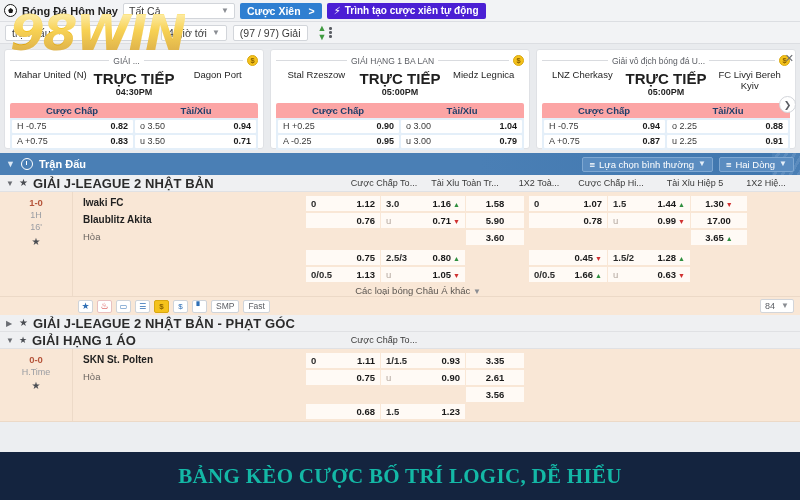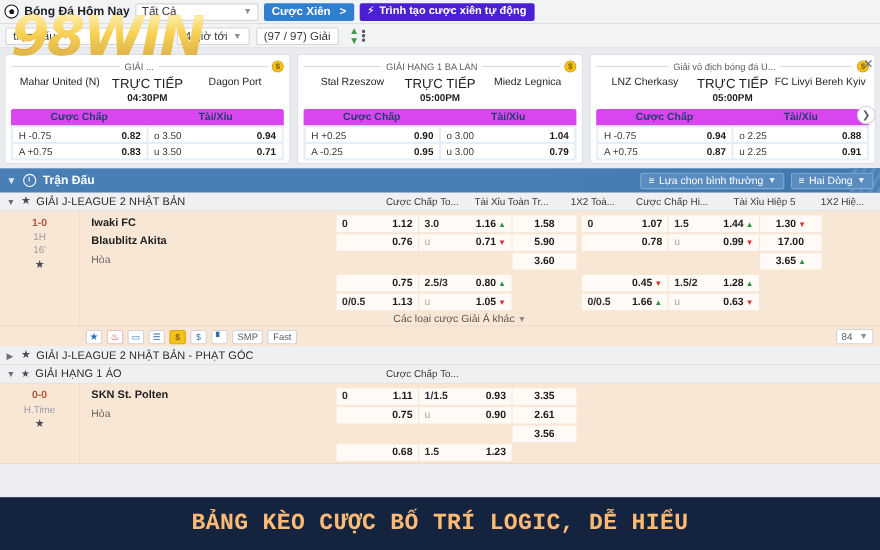--- a/index.html
+++ b/index.html
@@ -91,24 +91,24 @@
   }
   .ec-teams {
     display: flex; align-items: flex-start; justify-content: space-between;
     margin-top: 4px; gap: 3px;
   }
   .ec-team {
     flex: 1 1 0; text-align: center; font-size: 9.5px; color: #1f1f1f;
     line-height: 1.15; min-width: 0;
   }
   .ec-mid { flex: 0 0 auto; text-align: center; line-height: 1.15; }
-  .ec-live { font-size: 12px; color: #1f1f1f; font-weight: normal; white-space: nowrap; }
+  .ec-live { font-size: 15px; color: #1f1f1f; font-weight: bold; white-space: nowrap; }
   .ec-time { font-size: 9px; color: #1f1f1f; font-weight: bold; }
   .ec-oddshead {
-    display: flex; background: #d946ef; margin-top: 5px; border-radius: 2px 2px 0 0;
+    display: flex; background: #fca5a5; margin-top: 5px; border-radius: 2px 2px 0 0;
   }
   .ec-oddshead div {
     flex: 1 1 0; text-align: center; font-size: 9.5px; font-weight: bold;
     color: #1f3f6b; padding: 2px 0;
   }
   .ec-oddsbody { background: #e4eff9; padding: 2px; display: flex; gap: 2px; }
   .ec-col { flex: 1 1 0; display: flex; flex-direction: column; gap: 2px; min-width: 0; }
   .ec-cell {
     background: #fff; display: flex; justify-content: space-between;
     padding: 1.5px 5px; font-size: 9px; border-radius: 1px;
@@ -153,21 +153,21 @@
 
   
   .leaguerow {
     height: 17px; background: #eff0f2; border-bottom: 1px solid #e0e1e4;
     display: flex; align-items: center; gap: 5px; padding: 0 6px;
   }
   .lr-chev { font-size: 8px; color: #6a6d73; width: 8px; }
   .star { color: #4a4d53; font-size: 10px; line-height: 1; }
   .star.sm { font-size: 9px; }
   .lr-name {
-    font-size: 10px; font-weight: normal; color: #2b2b2b; white-space: nowrap;
+    font-size: 13px; font-weight: bold; color: #2b2b2b; white-space: nowrap;
     letter-spacing: .1px;
   }
   .lr-cols { margin-left: auto; display: flex; align-items: center; }
   .lr-col {
     font-size: 9px; color: #3a3a3a; text-align: center; white-space: nowrap;
     overflow: hidden; text-overflow: ellipsis;
   }
 
   .match {
     display: flex; background: #f9e7d6; border-bottom: 1px solid #ecd9c7;
@@ -225,21 +225,21 @@
     display: flex; align-items: center; justify-content: space-between;
     padding: 0 4px; font-size: 9px; color: #5a5d63;
   }
 
   
   .banner {
     position: absolute; left: 0; bottom: 0; width: 800px; height: 48px;
     background: #14243f; display: flex; align-items: center; justify-content: center;
   }
   .banner span {
-    color: #fdba74; font-family: Liberation Mono, monospace;
+    color: #14b8a6; font-family: Liberation Serif, serif;
     font-size: 21px; font-weight: bold; letter-spacing: .3px;
   }
 
   
   .wm {
     position: absolute; left: 10px; top: 8px; z-index: 40;
     font-family: "DejaVu Sans", sans-serif; font-weight: bold;
     font-size: 50px; font-style: italic;
     background: linear-gradient(180deg,#fff3b0 0%,#f5c21b 45%,#c98c0a 100%);
     -webkit-background-clip: text; background-clip: text; color: transparent;
@@ -597,21 +597,21 @@
           </div>
           <div class="ocell" style="width:82px">
             <span class="k lt">u</span>
             <span><span class="v">0.63</span><span class="arr dn">▼</span></span>
           </div>
         </div>
       </div>
     </div>
 
     <div class="asian-more" style="width:220px;margin-left:2px">
-      <span>Các loại cược Giải Á khác</span>
+      <span>Các loại bóng Châu Á khác</span>
       <span class="chev">▼</span>
     </div>
   </div>
 </div>
 
 <div class="iconbar">
   <div class="ib star-b">★</div>
   <div class="ib fire">♨</div>
   <div class="ib">▭</div>
   <div class="ib">☰</div>

